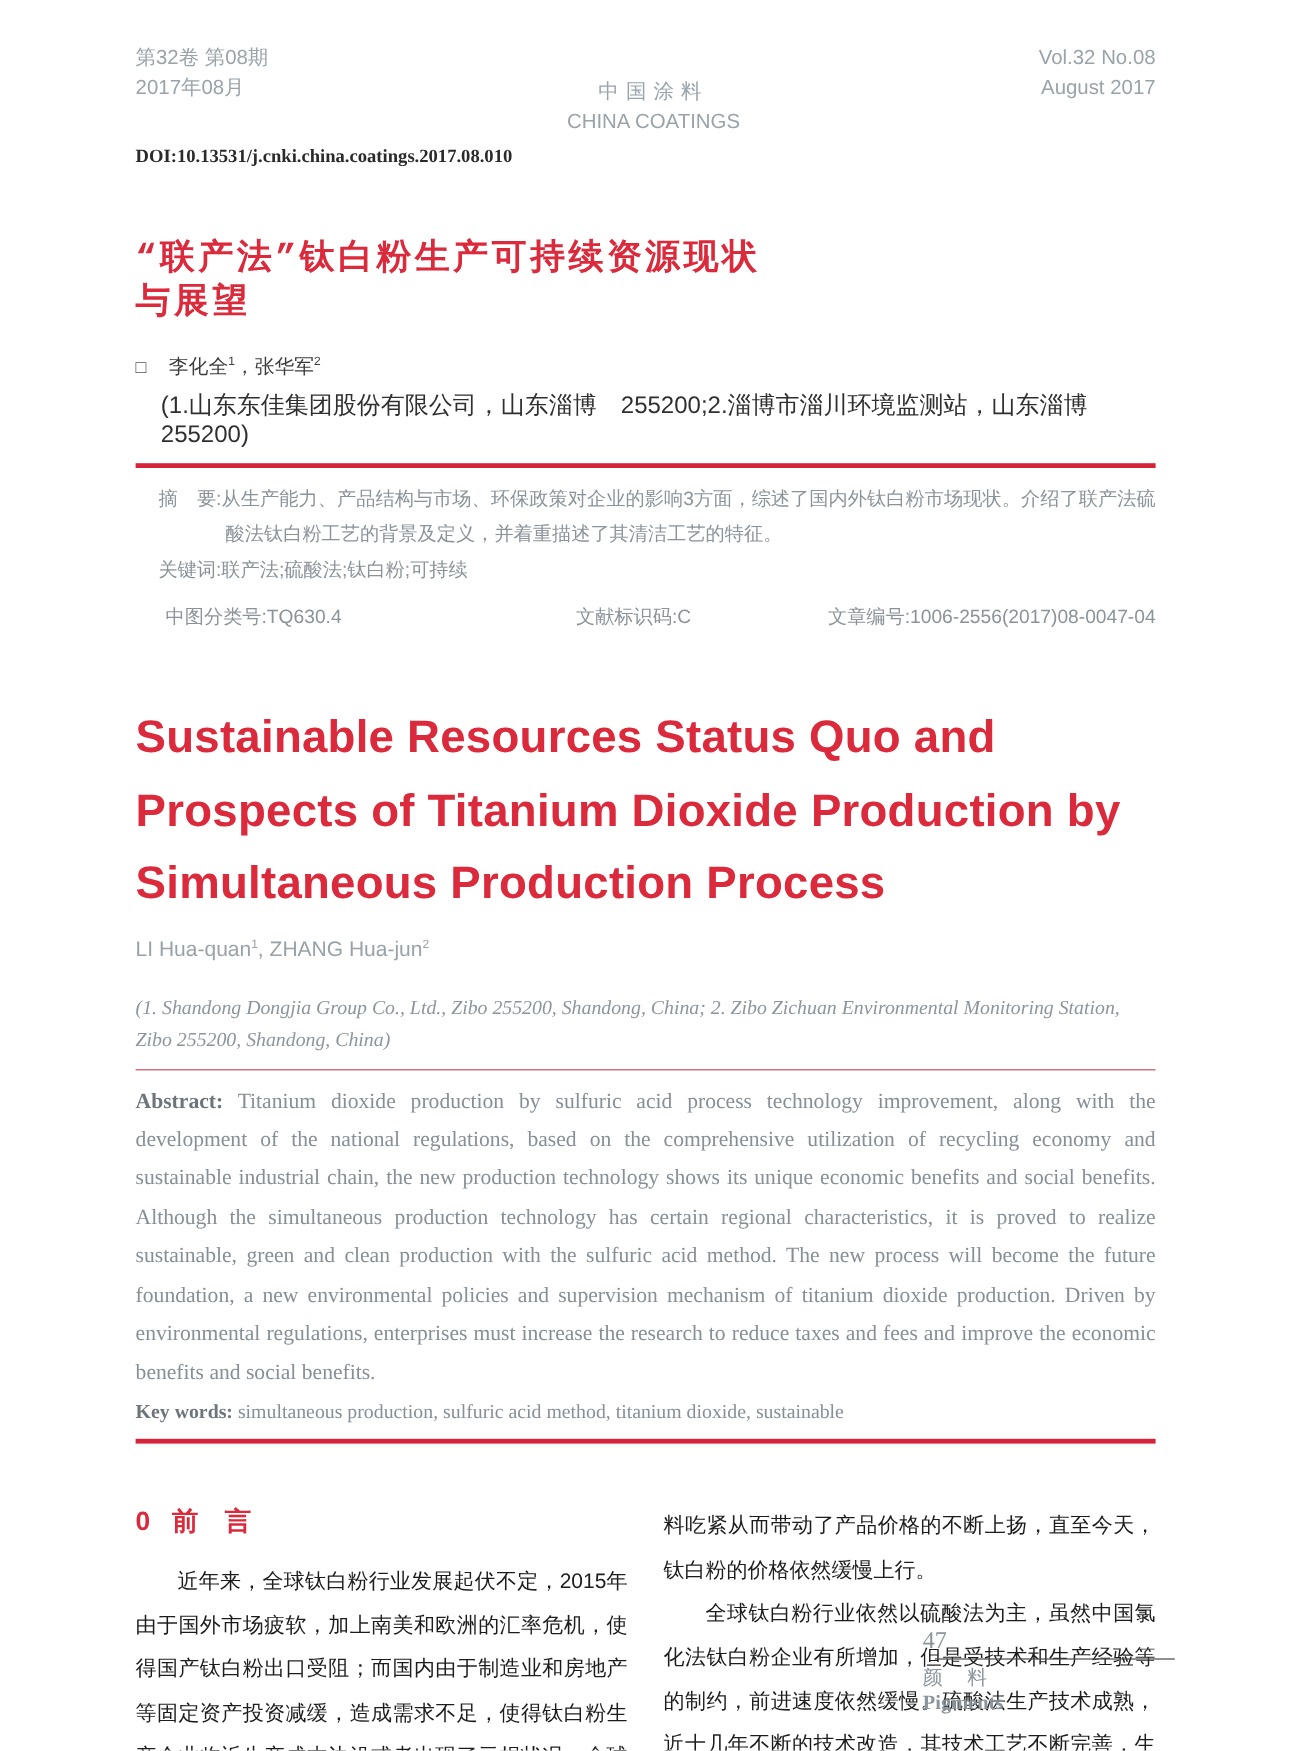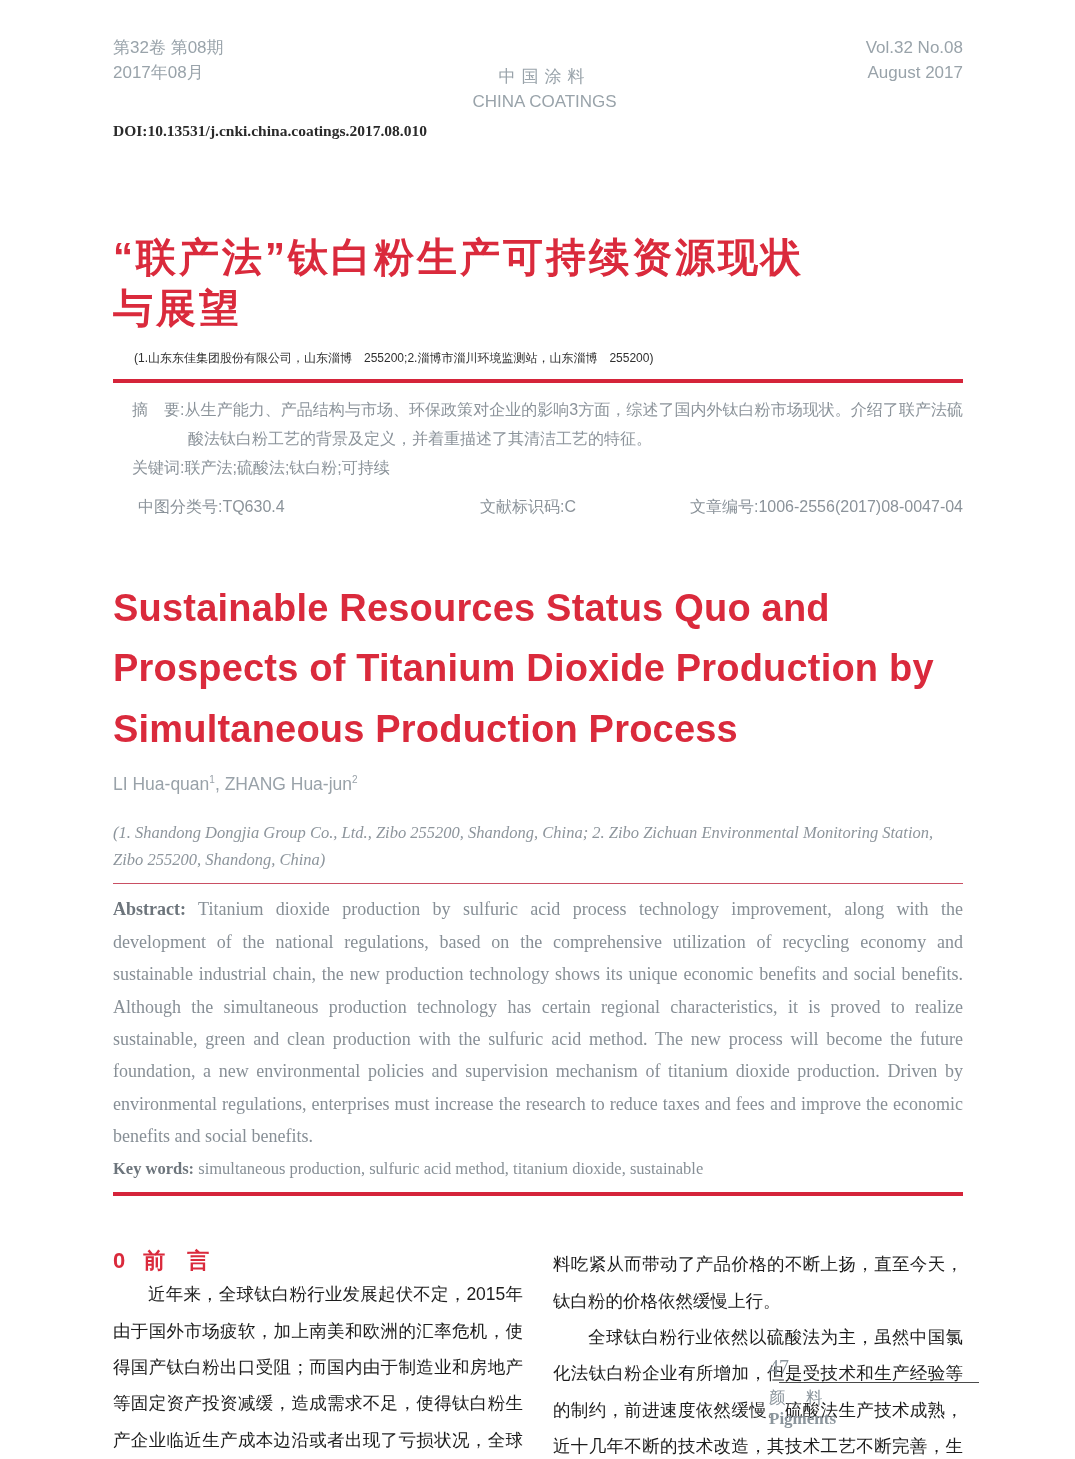--- a/index.html
+++ b/index.html
@@ -13,27 +13,27 @@
   }
   
   .jheader { padding-top:36px; display:flex; justify-content:space-between;
              color:#99a3aa; font-size:17px; line-height:1.45; }
   .jheader .col-c { text-align:center;margin-top:29px; }
   .jheader .col-r { text-align:right; }
   .journal-cn { letter-spacing:6px; }
   .doi { margin-top:8px; font-family:"Liberation Serif", serif; font-weight:bold;
          font-size:15.5px; color:#2a2a2a; }
   
-  .title-cn { margin-top:92px; color:#da2a3c; font-weight:bold;
-              font-size:40px; line-height:1.26; letter-spacing:3px; }
+  .title-cn { margin-top:58px; color:#da2a3c; font-weight:bold;
+              font-size:29px; line-height:1.26; letter-spacing:3px;font-family:Liberation Mono, monospace; }
   
   .authors-cn { margin-top:24px; font-size:16.5px; color:#3c3c3c; }
   .authors-cn .box { color:#555; margin-right:14px; font-size:15px; }
   sup { font-size:10px; }
-  .affil-cn { margin-top:17px; padding-left:21px; font-size:12px; color:#2f2f2f; }
+  .affil-cn { margin-top:7px; padding-left:21px; font-size:20px; color:#2f2f2f; }
   .rule-red { height:4px; background:#d5243a; margin-top:12px; }
   
   .abstract-cn { margin-top:12px; padding-left:19px; color:#8b939a;
                  font-size:16px; line-height:1.82; }
   .abs-line { padding-left:56px; text-indent:-56px; text-align:justify; }
   .clc-row { display:flex; margin-top:10px;justify-content:flex-end; }
   .clc-row .c1 { width:342px; } .clc-row .c2 { width:210px; }
   
   .title-en { margin-top:56px; color:#da2a3c; font-weight:bold;
               font-size:38px; line-height:1.6; letter-spacing:0.2px; }
@@ -44,21 +44,21 @@
   .abstract-en { margin-top:9px; color:#878f96; font-size:18px; line-height:1.8;
                  text-align:justify; font-family:"Liberation Serif", serif; }
   .abstract-en b, .keywords-en b { color:#6d757c; }
   .keywords-en { margin-top:2px; color:#878f96; font-size:16.5px; line-height:1.8;
                  font-family:"Liberation Serif", serif; }
   .rule-red2 { height:4px; background:#d5243a; margin-top:8px; }
   
   .columns { margin-top:50px; display:flex; gap:30px; }
   .col { width:410px; }
   .sec-head { color:#da2a3c; font-weight:bold; font-size:22px;
-              }
+              margin-bottom:16px; }
   .sec-head .num { margin-right:18px; }
   .body-p { font-size:17.5px; line-height:2.08; text-align:justify; color:#1c1c1c; }
   .indent { text-indent:2em; }
   
   .footnote { margin-top:14px; color:#6b747b; font-size:15.5px; line-height:1.7; }
   .fn-rule { width:205px; border-top:1px solid #3a3a3a; margin-bottom:6px; }
   
   .pfooter { position:absolute; top:1356px; right:96px; width:210px;
              text-align:left; color:#8b959c; }
   .pnum { font-size:20px; font-family:"Liberation Serif", serif; padding-right:10px; }
@@ -86,20 +86,24 @@
       <div>August 2017</div>
     </div>
   </div>
   <div class="doi">DOI:10.13531/j.cnki.china.coatings.2017.08.010</div>
 
   <h1 class="title-cn">
     <div>“联产法”钛白粉生产可持续资源现状</div>
     <div>与展望</div>
   </h1>
 
+  <div class="authors-cn">
+    <span class="box">□</span>
+    <span>李化全</span><sup>1</sup><span>，</span><span>张华军</span><sup>2</sup>
+  </div>
   <div class="affil-cn">(1.山东东佳集团股份有限公司，山东淄博　255200;2.淄博市淄川环境监测站，山东淄博　255200)</div>
 
   <div class="rule-red"></div>
 
   <div class="abstract-cn">
     <div class="abs-line"><span>摘　要:</span><span>从生产能力、产品结构与市场、环保政策对企业的影响3方面，综述了国内外钛白粉市场现状。介绍了联产法硫酸法钛白粉工艺的背景及定义，并着重描述了其清洁工艺的特征。</span></div>
     <div><span>关键词:</span><span>联产法;硫酸法;钛白粉;可持续</span></div>
     <div class="clc-row">
       <div class="c1"><span>中图分类号:</span><span>TQ630.4</span></div>
       <div class="c2"><span>文献标识码:</span><span>C</span></div>

